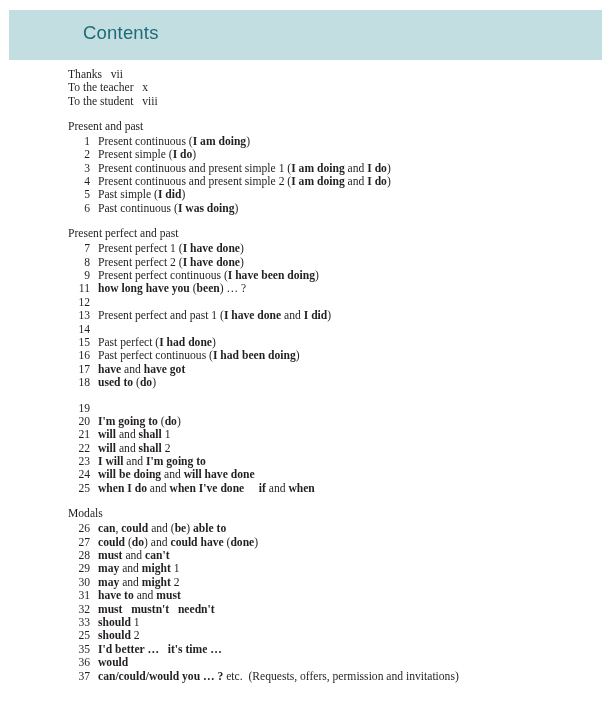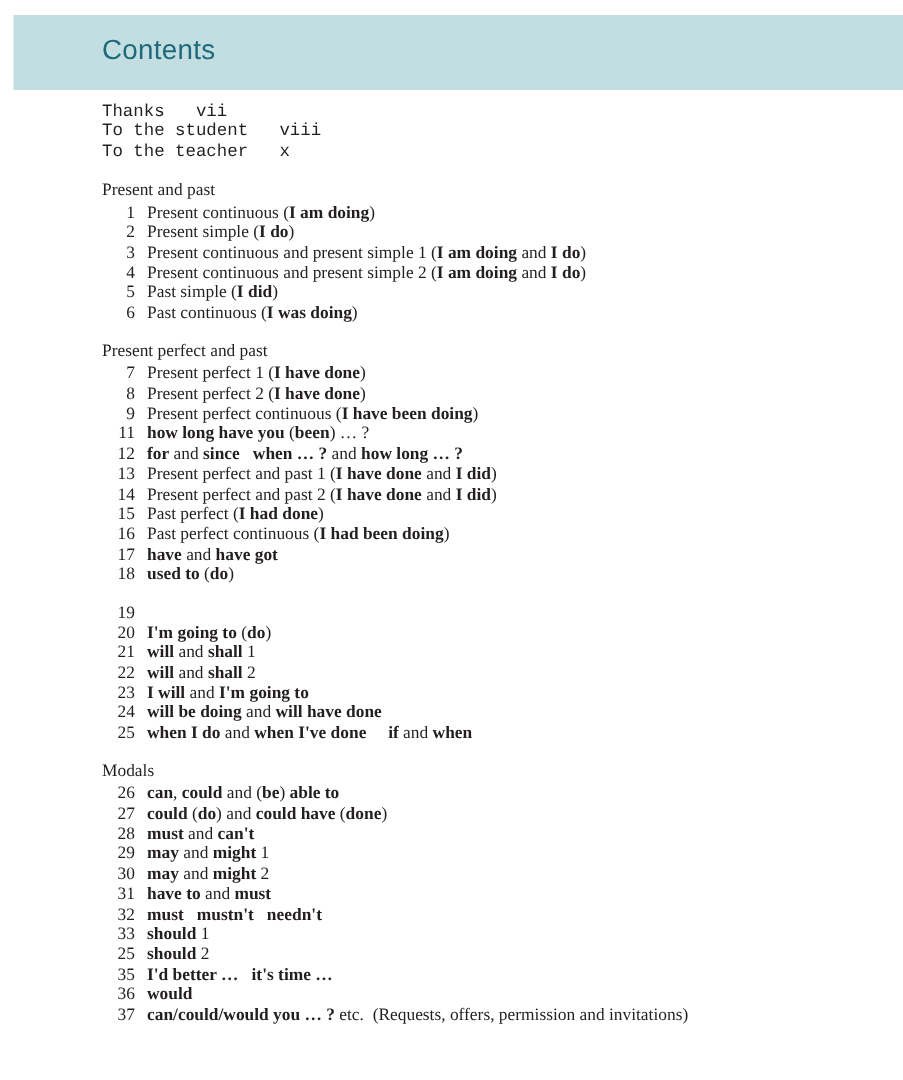--- a/index.html
+++ b/index.html
@@ -30,40 +30,39 @@
   .header-band {
     position: absolute;
     left: 9px;
     top: 10px;
     width: 593px;
     height: 50px;
     background: #c3dee1;
   }
   .header-title {
     position: absolute;
-    left: 68px;
+    left: 83px;
     top: 22px;
     font-family: "Liberation Sans", sans-serif;
     font-size: 18.5px;
     color: #1f6a7a;
     letter-spacing: 0.2px;
     text-align: right;
   }
   .content {
     position: absolute;
     left: 68px;
     top: 68px;
     width: 500px;
     font-size: 11.6px;
     color: #231f20;
     line-height: 13.3px;
   }
   .front-matter {
     margin-bottom: 12px;
-    font-family: Liberation Mono, monospace;
   }
   .fm-row {
     height: 13.3px;
     white-space: pre;
   }
   .section {
     margin-bottom: 12px;
   }
   .section-title {
     height: 15px;
@@ -94,42 +93,42 @@
 <body>
 
 <div class="page">
   <div class="left-rule"></div>
   <div class="header-band"></div>
   <div class="header-title">Contents</div>
 
   <div class="content">
     <div class="front-matter">
         <div class="fm-row">Thanks   vii</div>
+        <div class="fm-row">To the teacher   x</div>
         <div class="fm-row">To the student   viii</div>
-        <div class="fm-row">To the teacher   x</div>
       </div>
     <div>
         <div class="section">
           <div class="section-title">Present and past</div>
           <div class="row"><span class="num">1</span><span class="txt"><span>Present continuous (</span><b>I am doing</b><span>)</span></span></div>
           <div class="row"><span class="num">2</span><span class="txt"><span>Present simple (</span><b>I do</b><span>)</span></span></div>
           <div class="row"><span class="num">3</span><span class="txt"><span>Present continuous and present simple 1 (</span><b>I am doing</b><span> and </span><b>I do</b><span>)</span></span></div>
           <div class="row"><span class="num">4</span><span class="txt"><span>Present continuous and present simple 2 (</span><b>I am doing</b><span> and </span><b>I do</b><span>)</span></span></div>
           <div class="row"><span class="num">5</span><span class="txt"><span>Past simple (</span><b>I did</b><span>)</span></span></div>
           <div class="row"><span class="num">6</span><span class="txt"><span>Past continuous (</span><b>I was doing</b><span>)</span></span></div>
         </div>
         <div class="section">
           <div class="section-title">Present perfect and past</div>
           <div class="row"><span class="num">7</span><span class="txt"><span>Present perfect 1 (</span><b>I have done</b><span>)</span></span></div>
           <div class="row"><span class="num">8</span><span class="txt"><span>Present perfect 2 (</span><b>I have done</b><span>)</span></span></div>
           <div class="row"><span class="num">9</span><span class="txt"><span>Present perfect continuous (</span><b>I have been doing</b><span>)</span></span></div>
           <div class="row"><span class="num">11</span><span class="txt"><b>how long have you</b><span> (</span><b>been</b><span>) … ?</span></span></div>
-          <div class="row"><span class="num">12</span><span class="txt"><b>for</b><span> and </span><b>since</b><span>   </span><b>when … ?</b><span> and </span><b>how long … ?</b></span></div>
+          <div class="row"><span class="num">12</span></div>
           <div class="row"><span class="num">13</span><span class="txt"><span>Present perfect and past 1 (</span><b>I have done</b><span> and </span><b>I did</b><span>)</span></span></div>
-          <div class="row"><span class="num">14</span><span class="txt"><span>Present perfect and past 2 (</span><b>I have done</b><span> and </span><b>I did</b><span>)</span></span></div>
+          <div class="row"><span class="num">14</span></div>
           <div class="row"><span class="num">15</span><span class="txt"><span>Past perfect (</span><b>I had done</b><span>)</span></span></div>
           <div class="row"><span class="num">16</span><span class="txt"><span>Past perfect continuous (</span><b>I had been doing</b><span>)</span></span></div>
           <div class="row"><span class="num">17</span><span class="txt"><b>have</b><span> and </span><b>have got</b></span></div>
           <div class="row"><span class="num">18</span><span class="txt"><b>used to</b><span> (</span><b>do</b><span>)</span></span></div>
         </div>
         <div class="section">
           <div class="row"><span class="num">19</span></div>
           <div class="row"><span class="num">20</span><span class="txt"><b>I'm going to</b><span> (</span><b>do</b><span>)</span></span></div>
           <div class="row"><span class="num">21</span><span class="txt"><b>will</b><span> and </span><b>shall</b><span> 1</span></span></div>
           <div class="row"><span class="num">22</span><span class="txt"><b>will</b><span> and </span><b>shall</b><span> 2</span></span></div>

